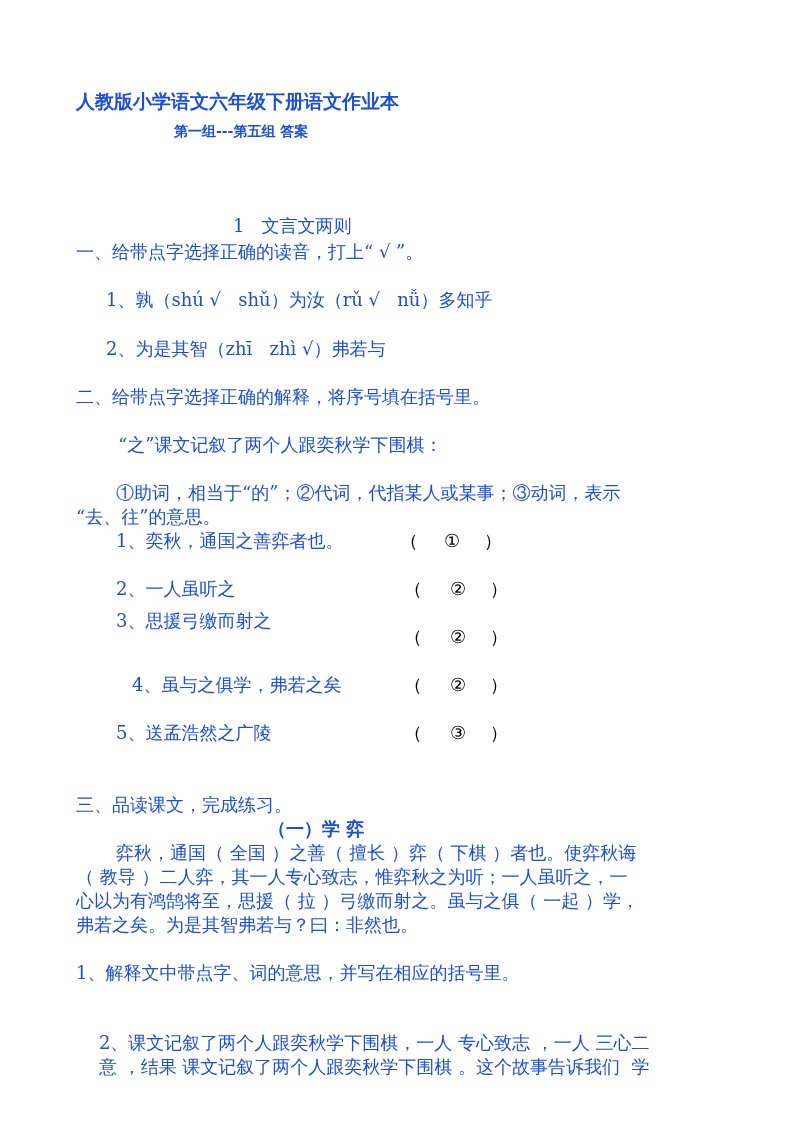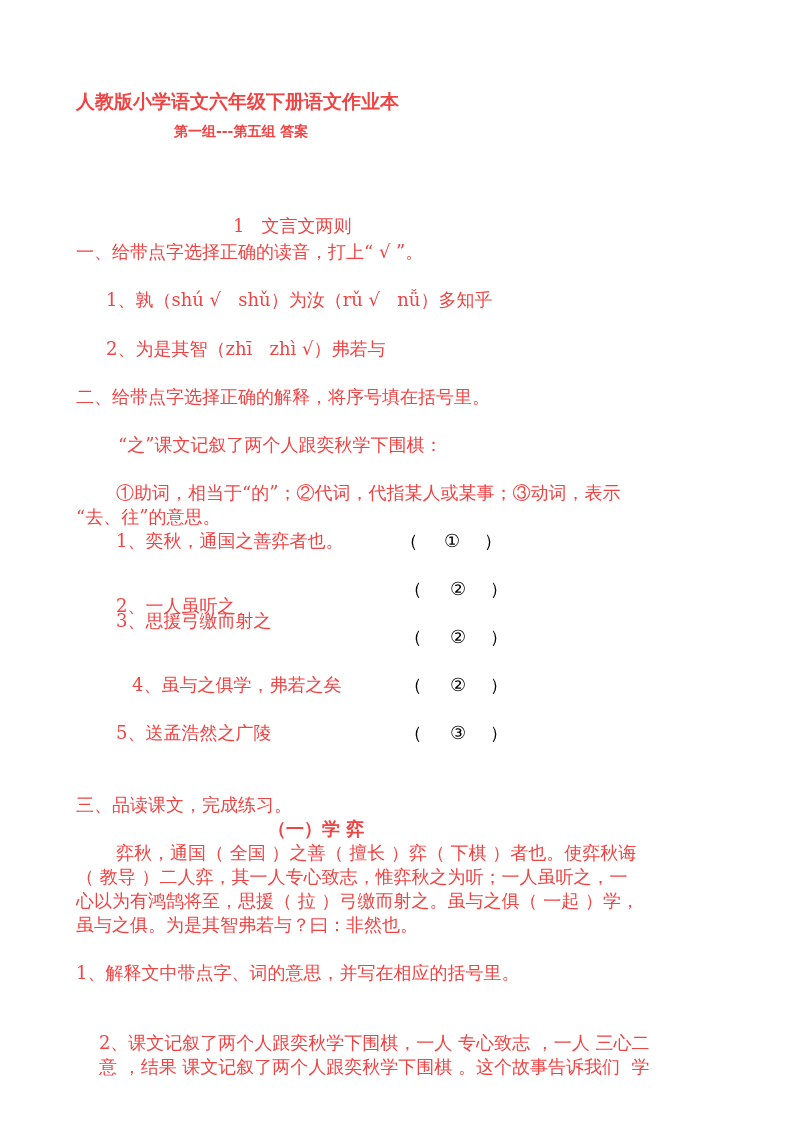--- a/index.html
+++ b/index.html
@@ -3,21 +3,21 @@
 <meta charset="utf-8">
 <style>
   html, body { margin: 0; padding: 0; background: #ffffff; }
   body {
     width: 794px; height: 1123px; position: relative; overflow: hidden;
     font-family: "DejaVu Serif", "Liberation Serif", serif;
     color: #000000;
   }
   .line {
     position: absolute; white-space: pre; font-size: 18px; line-height: 22px;
-    color: #ef4444;
+    color: #1d4ed8;
   }
   .bold { font-weight: bold; }
   .u { text-underline-offset: 3px; }
   .paren { position: absolute; font-size: 18px; line-height: 22px; }
 </style>
 </head>
 <body>
 
 <div>
 
@@ -37,21 +37,21 @@
   <div class="line" style="left:116px; top:482px;">①助词，相当于“的”；②代词，代指某人或某事；③动词，表示</div>
   <div class="line" style="left:76px; top:506px;">“去、往”的意思。</div>
 
   <div>
     <div class="line" style="left:116px; top:530px;">1、奕秋，通国之善弈者也。</div>
     <div class="paren" style="left:400px; top:530px;">（</div>
     <div class="paren" style="left:444px; top:530px;">①</div>
     <div class="paren" style="left:484px; top:530px;">）</div>
   </div>
   <div>
-    <div class="line" style="left:116px; top:578px;margin-top:17px;">2、一人虽听之</div>
+    <div class="line" style="left:116px; top:578px;">2、一人虽听之</div>
     <div class="paren" style="left:404px; top:578px;">（</div>
     <div class="paren" style="left:450px; top:578px;">②</div>
     <div class="paren" style="left:490px; top:578px;">）</div>
   </div>
   <div>
     <div class="line" style="left:116px; top:610px;">3、思援弓缴而射之</div>
     <div class="paren" style="left:404px; top:626px;">（</div>
     <div class="paren" style="left:450px; top:626px;">②</div>
     <div class="paren" style="left:490px; top:626px;">）</div>
   </div>
@@ -67,21 +67,21 @@
     <div class="paren" style="left:450px; top:722px;">③</div>
     <div class="paren" style="left:490px; top:722px;">）</div>
   </div>
 
   <div class="line" style="left:76px; top:794px;">三、品读课文，完成练习。</div>
   <div class="line bold" style="left:224px; top:818px;margin-left:44px;">（一）学 弈</div>
 
   <div class="line" style="left:116px; top:842px;">弈秋，通国（ 全国 ）之善（ 擅长 ）弈（ 下棋 ）者也。使弈秋诲</div>
   <div class="line" style="left:76px; top:866px;">（ 教导 ）二人弈，其一人专心致志，惟弈秋之为听；一人虽听之，一</div>
   <div class="line" style="left:76px; top:890px;">心以为有鸿鹄将至，思援（ 拉 ）弓缴而射之。虽与之俱（ 一起 ）学，</div>
-  <div class="line" style="left:76px; top:914px;">虽与之俱。为是其智弗若与？曰：非然也。</div>
+  <div class="line" style="left:76px; top:914px;">弗若之矣。为是其智弗若与？曰：非然也。</div>
 
   <div class="line" style="left:76px; top:962px;">1、解释文中带点字、词的意思，并写在相应的括号里。</div>
 
   <div class="line" style="left:76px; top:1010px;">
     <span>2、课文记叙了两个人跟奕秋学下围棋，一人</span><span class="u"> 专心致志 </span><span>，一人</span><span class="u"> 三心二</span>
   </div>
   <div class="line" style="left:76px; top:1034px;">
     <span class="u">意 </span><span>，结果</span><span class="u"> 课文记叙了两个人跟奕秋学下围棋 </span><span>。这个故事告诉我们</span><span class="u">  学</span>
   </div>
 

